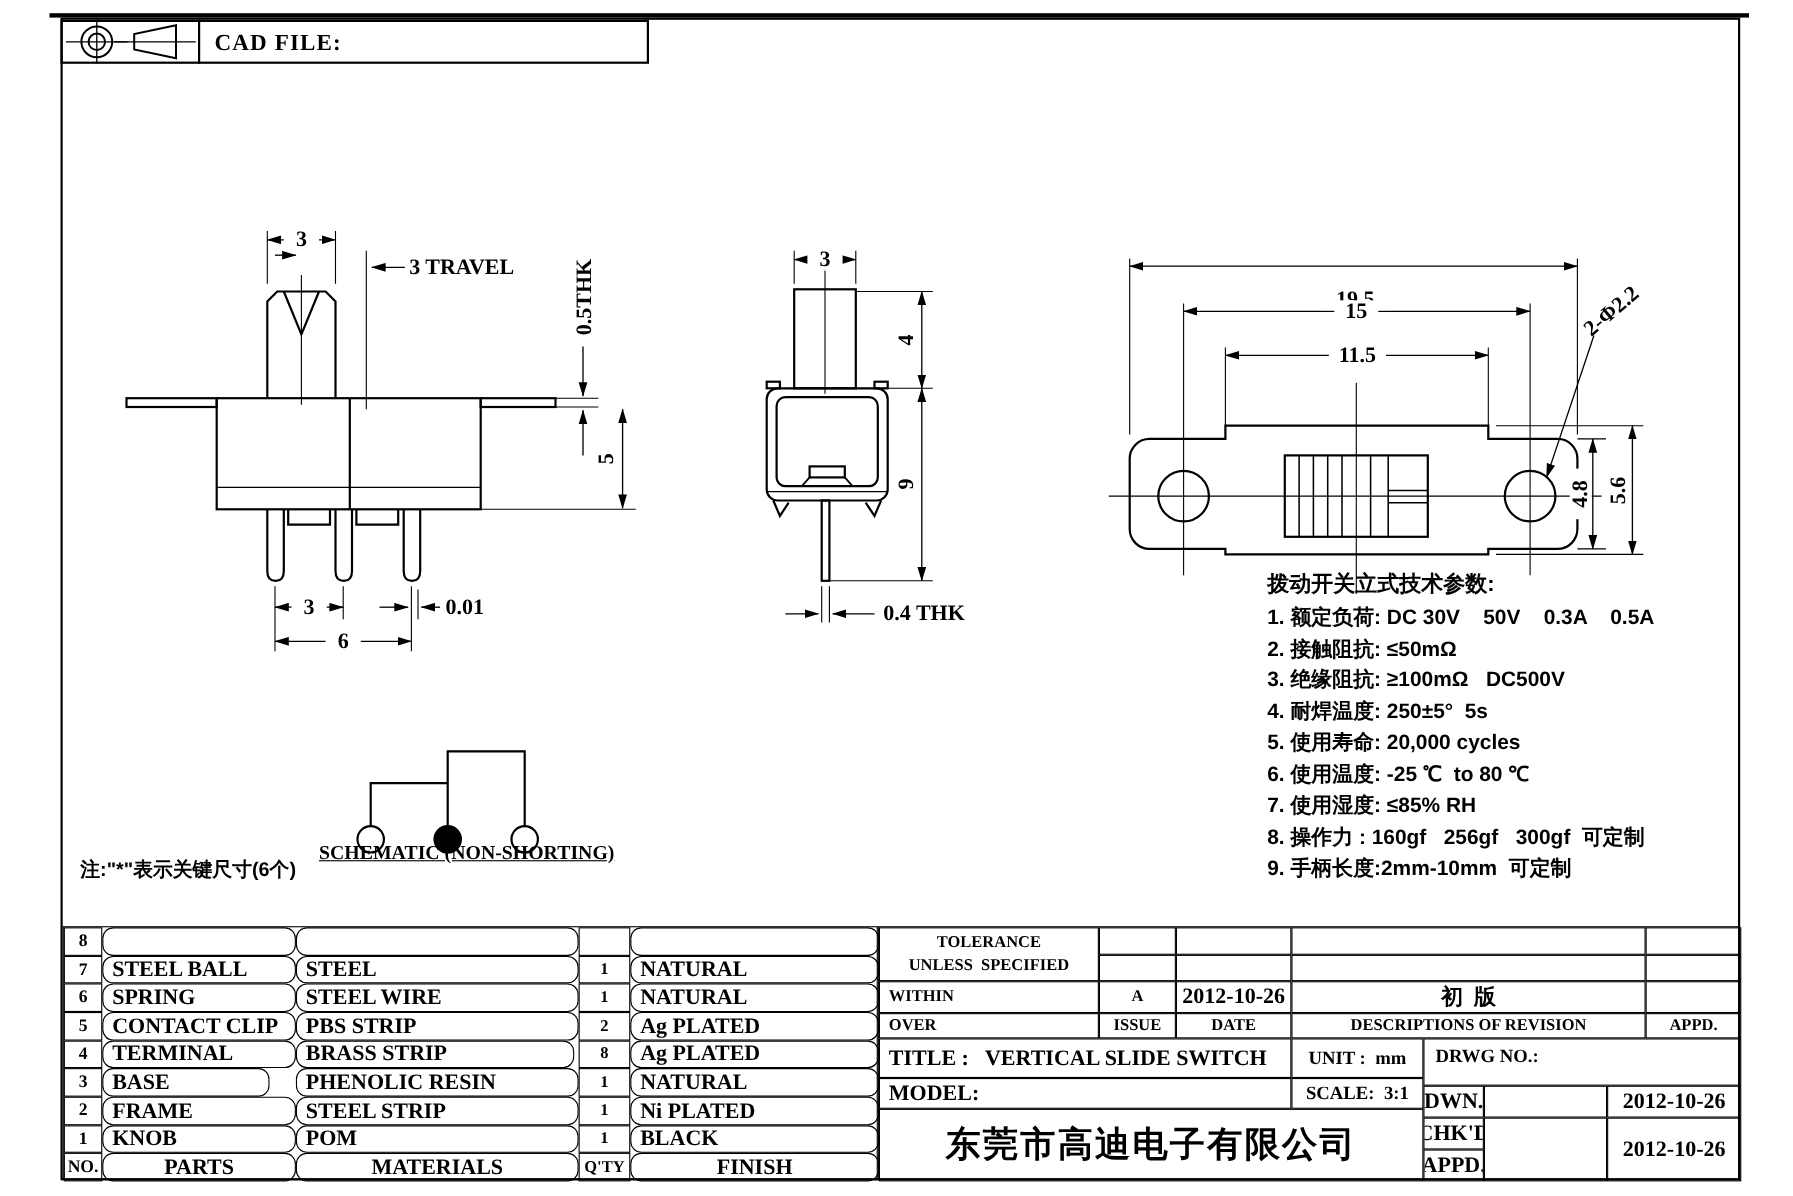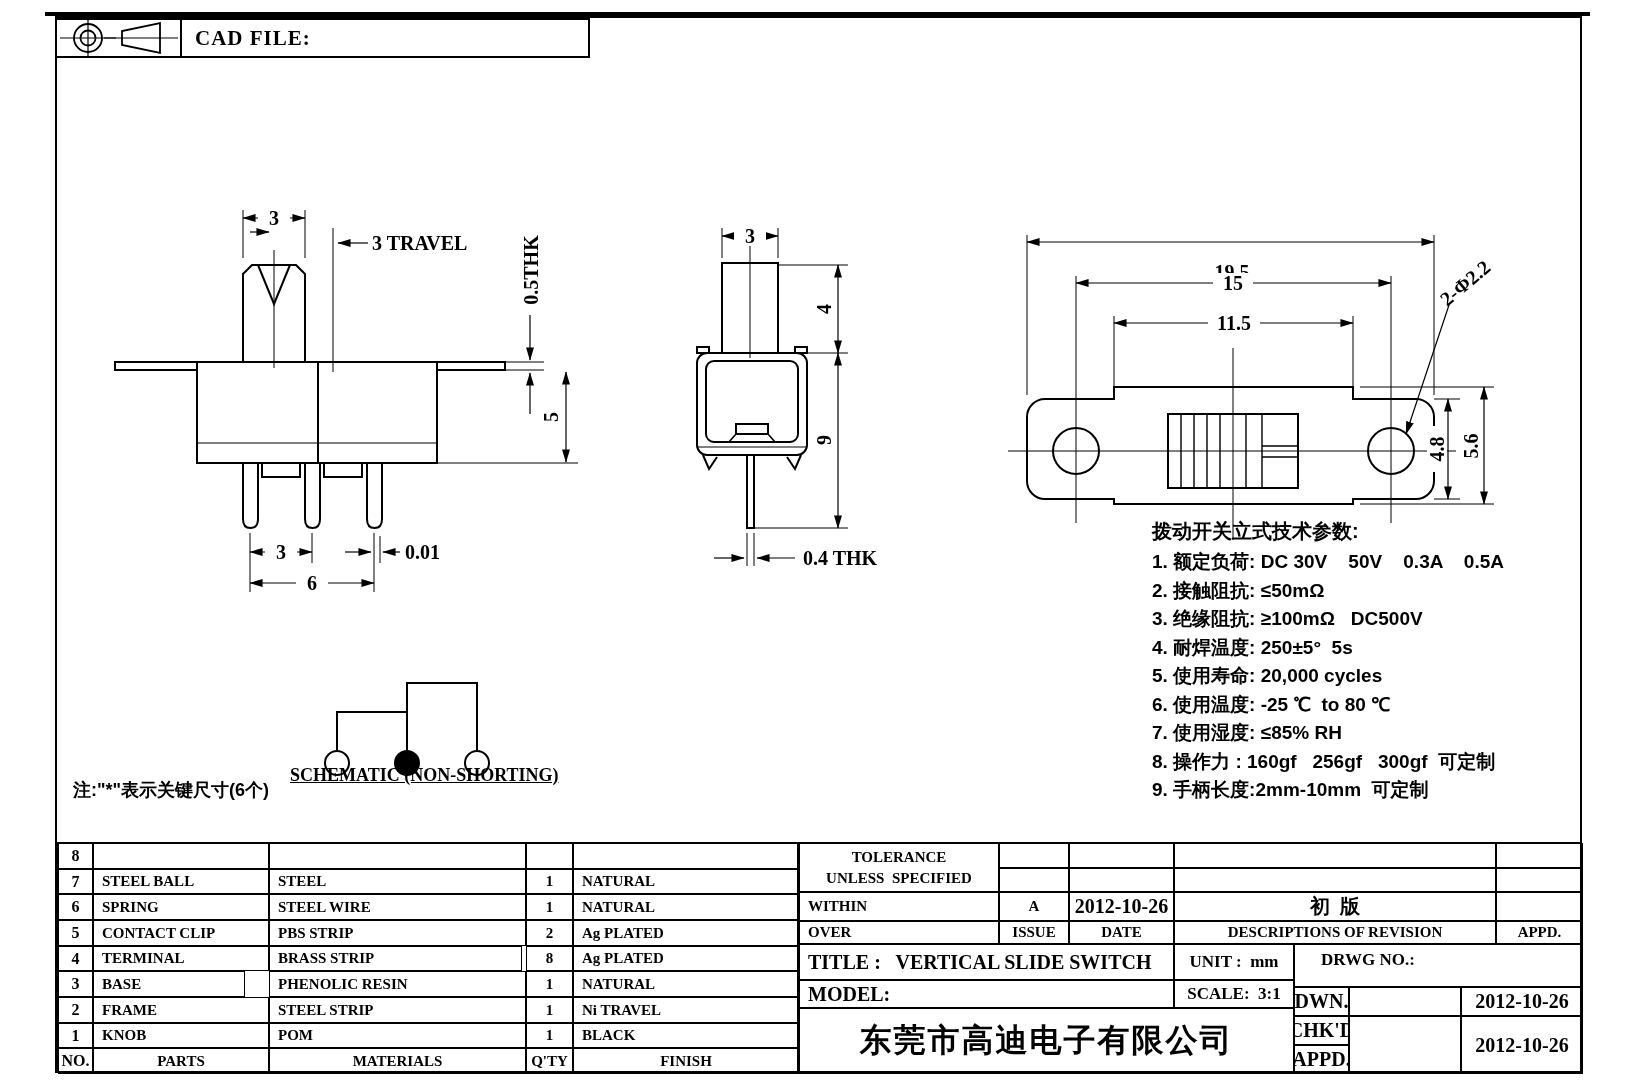--- a/index.html
+++ b/index.html
@@ -27,33 +27,33 @@
   
   #note{left:73px;top:778px;font-size:18px;font-weight:bold;z-index:5;
         font-family:"Liberation Sans", sans-serif;}
   #schematic-label{left:290px;top:765px;width:225px;text-align:center;font-size:18px;
         font-weight:bold;text-decoration:underline;z-index:5;white-space:pre;}
   
   .cell{position:absolute;box-sizing:border-box;border:1px solid #000;display:flex;
         align-items:center;font-weight:bold;white-space:pre;overflow:hidden;}
   #partstable{left:57px;top:842px;width:741px;height:231px;z-index:6;border:1px solid #000;}
   #titleblock{left:798px;top:842px;width:784px;height:231px;z-index:6;border:1px solid #000;}
-  .pc{font-size:15px;padding-left:8px;}
+  .pc{font-size:20px;padding-left:8px;border-radius:10px;}
   .pn{font-size:16px;justify-content:center;padding-left:0;}
   .pq{font-size:15px;justify-content:center;padding-left:0;}
   .ctr{justify-content:center;padding-left:0;}
   .t15{font-size:15px;}
   .t16{font-size:20px;}
   .t17{font-size:17px;}
   .t20{font-size:20px;}
   .lpad{padding-left:8px;}
   .company{font-size:32px;justify-content:center;
            font-family:Liberation Mono, monospace;letter-spacing:2px;}
   .two-line{flex-direction:column;justify-content:center;line-height:21px;}
-  .topleft{align-items:flex-start;padding:5px 0 0 26px;}
+  .topleft{align-items:flex-start;padding:5px 0 0 10px;}
 </style>
 </head>
 <body>
 
 <svg width="1630" height="1087" viewBox="0 0 1630 1087">
   <defs>
     <marker id="ae" viewBox="0 0 10 6" refX="9.5" refY="3" markerWidth="11" markerHeight="7" orient="auto">
       <path d="M0,0 L10,3 L0,6 Z" fill="#000"></path>
     </marker>
     <marker id="as" viewBox="0 0 10 6" refX="9.5" refY="3" markerWidth="11" markerHeight="7" orient="auto-start-reverse">
@@ -232,21 +232,21 @@
   <div class="cell pn" style="left:0;top:128px;width:35px;height:26px;">3</div>
   <div class="cell pc" style="left:35px;top:128px;width:152px;height:26px;">BASE</div>
   <div class="cell pc" style="left:211px;top:128px;width:257px;height:26px;">PHENOLIC RESIN</div>
   <div class="cell pq" style="left:468px;top:128px;width:47px;height:26px;">1</div>
   <div class="cell pc" style="left:515px;top:128px;width:226px;height:26px;">NATURAL</div>
 
   <div class="cell pn" style="left:0;top:154px;width:35px;height:26px;">2</div>
   <div class="cell pc" style="left:35px;top:154px;width:176px;height:26px;">FRAME</div>
   <div class="cell pc" style="left:211px;top:154px;width:257px;height:26px;">STEEL STRIP</div>
   <div class="cell pq" style="left:468px;top:154px;width:47px;height:26px;">1</div>
-  <div class="cell pc" style="left:515px;top:154px;width:226px;height:26px;">Ni TRAVEL</div>
+  <div class="cell pc" style="left:515px;top:154px;width:226px;height:26px;">Ni PLATED</div>
 
   <div class="cell pn" style="left:0;top:180px;width:35px;height:25px;">1</div>
   <div class="cell pc" style="left:35px;top:180px;width:176px;height:25px;">KNOB</div>
   <div class="cell pc" style="left:211px;top:180px;width:257px;height:25px;">POM</div>
   <div class="cell pq" style="left:468px;top:180px;width:47px;height:25px;">1</div>
   <div class="cell pc" style="left:515px;top:180px;width:226px;height:25px;">BLACK</div>
 
   <div class="cell pn" style="left:0;top:205px;width:35px;height:26px;">NO.</div>
   <div class="cell pc ctr" style="left:35px;top:205px;width:176px;height:26px;">PARTS</div>
   <div class="cell pc ctr" style="left:211px;top:205px;width:257px;height:26px;">MATERIALS</div>

